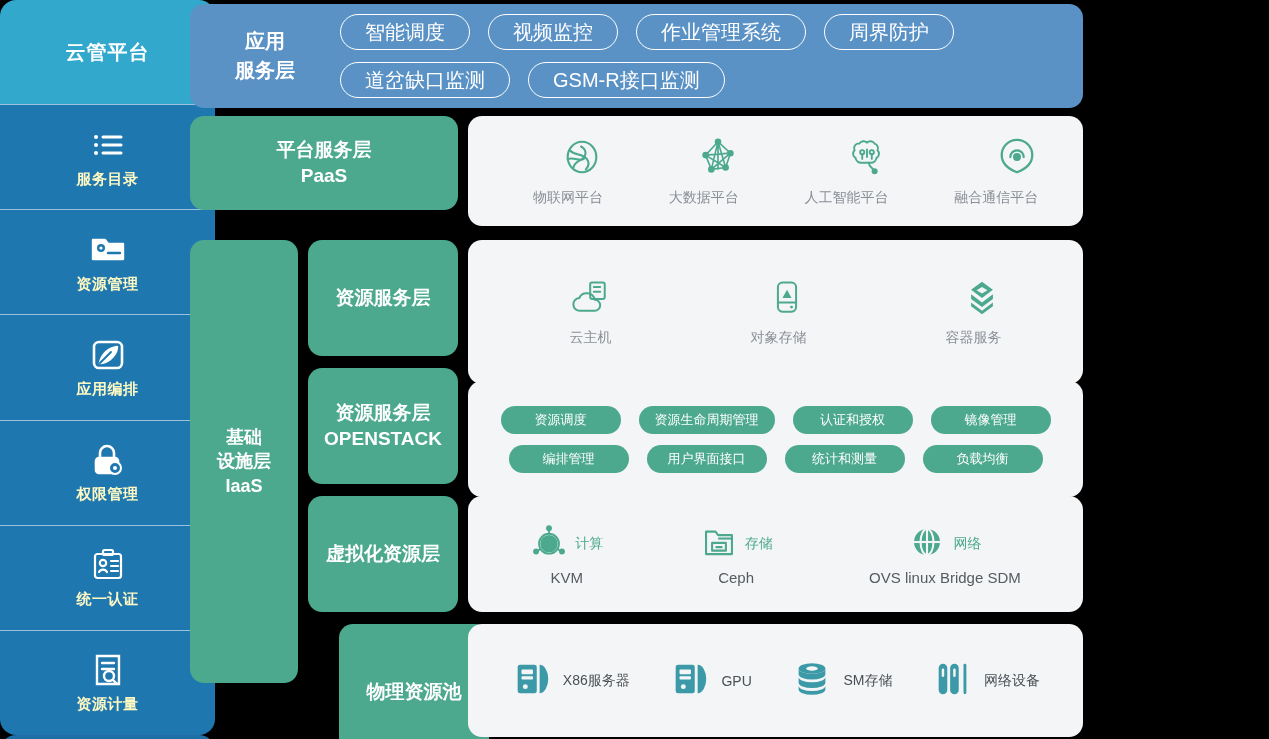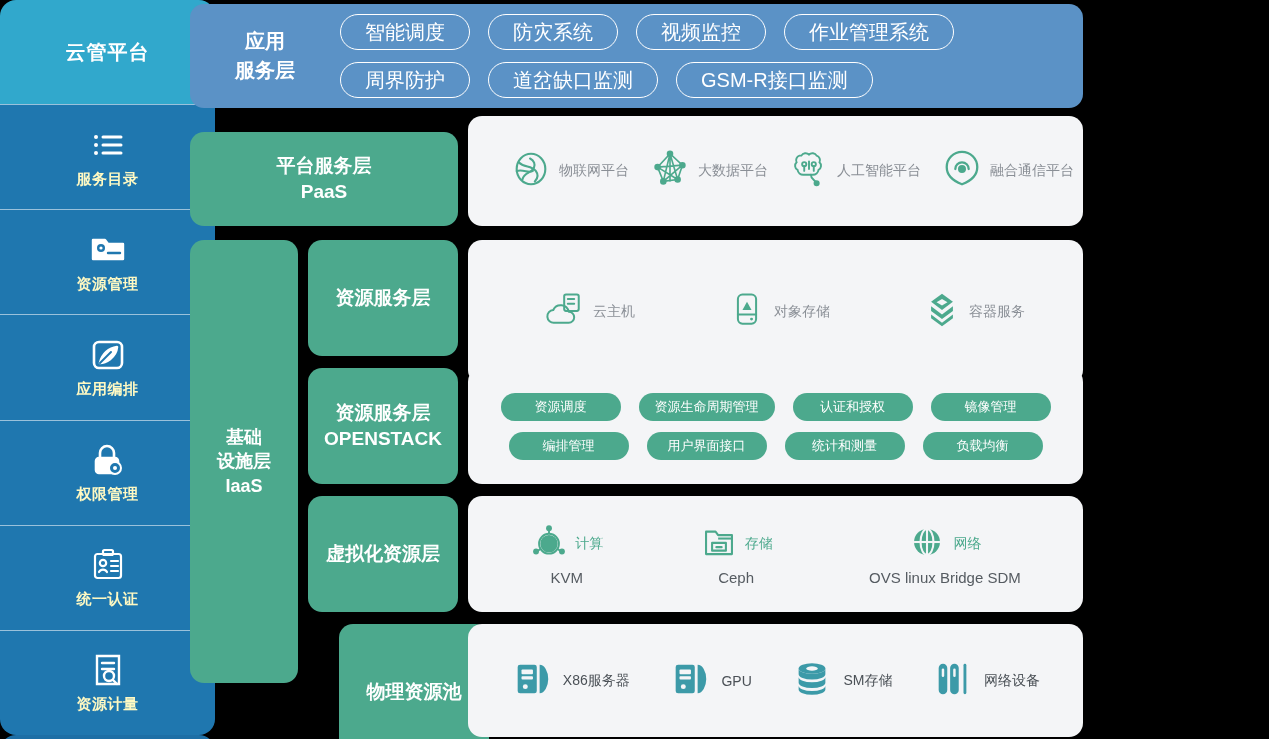--- a/index.html
+++ b/index.html
@@ -56,37 +56,37 @@
     display: flex; align-items: center; justify-content: center;
     color: #fff; font-size: 20px; white-space: nowrap; background: transparent;
   }
 
   
   .green-block {
     background: #4CA98D; border-radius: 14px; color: #fff;
     display: flex; align-items: center; justify-content: center; text-align: center;
     font-size: 19px; font-weight: 700; line-height: 1.35; white-space: pre-line;
   }
-  #paas-block  { position: absolute; left: 0;   top: 132px; width: 268px; height: 94px; }
+  #paas-block  { position: absolute; left: 0;   top: 116px; width: 268px; height: 94px; }
   #iaas-block  { position: absolute; left: 0;   top: 240px; width: 108px; height: 443px; font-size: 18px; }
   #row2-block  { position: absolute; left: 118px; top: 240px; width: 150px; height: 116px; }
   #row3-block  { position: absolute; left: 118px; top: 368px; width: 150px; height: 116px; }
   #row4-block  { position: absolute; left: 118px; top: 496px; width: 150px; height: 116px; }
   #row5-block  { position: absolute; left: 118px; top: 624px; width: 150px; height: 135px; margin-left: 31px; }
 
   
   .panel { position: absolute; left: 278px; width: 615px; background: #F4F5F7; border-radius: 14px; }
   #panel-paas { top: 116px; height: 110px; }
   #panel-res  { top: 240px; height: 144px; }
-  #panel-os   { top: 368px; height: 116px; }
+  #panel-os   { top: 381px; height: 116px; }
   #panel-virt { top: 496px; height: 116px; }
   #panel-phys { top: 624px; height: 113px; }
 
   .icon-row { height: 100%; display: flex; align-items: center; justify-content: space-around; padding: 0 22px; }
-  .icon-cell { display: flex; align-items: center; gap: 7px; margin-left: 20px; }
+  .icon-cell { display: flex; flex-direction: column; align-items: flex-end; gap: 7px; margin-left: 20px; }
   .icon-cell .gico { display: block; }
   .icon-cell .cap { font-size: 14px; color: #8a8f96; white-space: nowrap; }
 
   
   #os-grid { height: 100%; display: flex; flex-wrap: wrap; align-content: center; justify-content: center;
              gap: 11px 18px; padding: 0 26px; }
   .os-pill {
     background: #4CA98D; color: #fff; border-radius: 15px;
     height: 28px; padding: 0 16px; min-width: 120px;
     display: flex; align-items: center; justify-content: center;
@@ -191,21 +191,20 @@
     </div>
   </div>
 
   <div id="center">
 
     <div id="app-band">
       <div class="band-title">应用
 服务层</div>
       <div id="app-pills">
         <div class="app-pill">智能调度</div>
-        <div class="app-pill">防灾系统</div>
         <div class="app-pill">视频监控</div>
         <div class="app-pill">作业管理系统</div>
         <div class="app-pill">周界防护</div>
         <div class="app-pill">道岔缺口监测</div>
         <div class="app-pill">GSM-R接口监测</div>
       </div>
     </div>
 
     <div class="green-block" id="paas-block">平台服务层
 PaaS</div>

